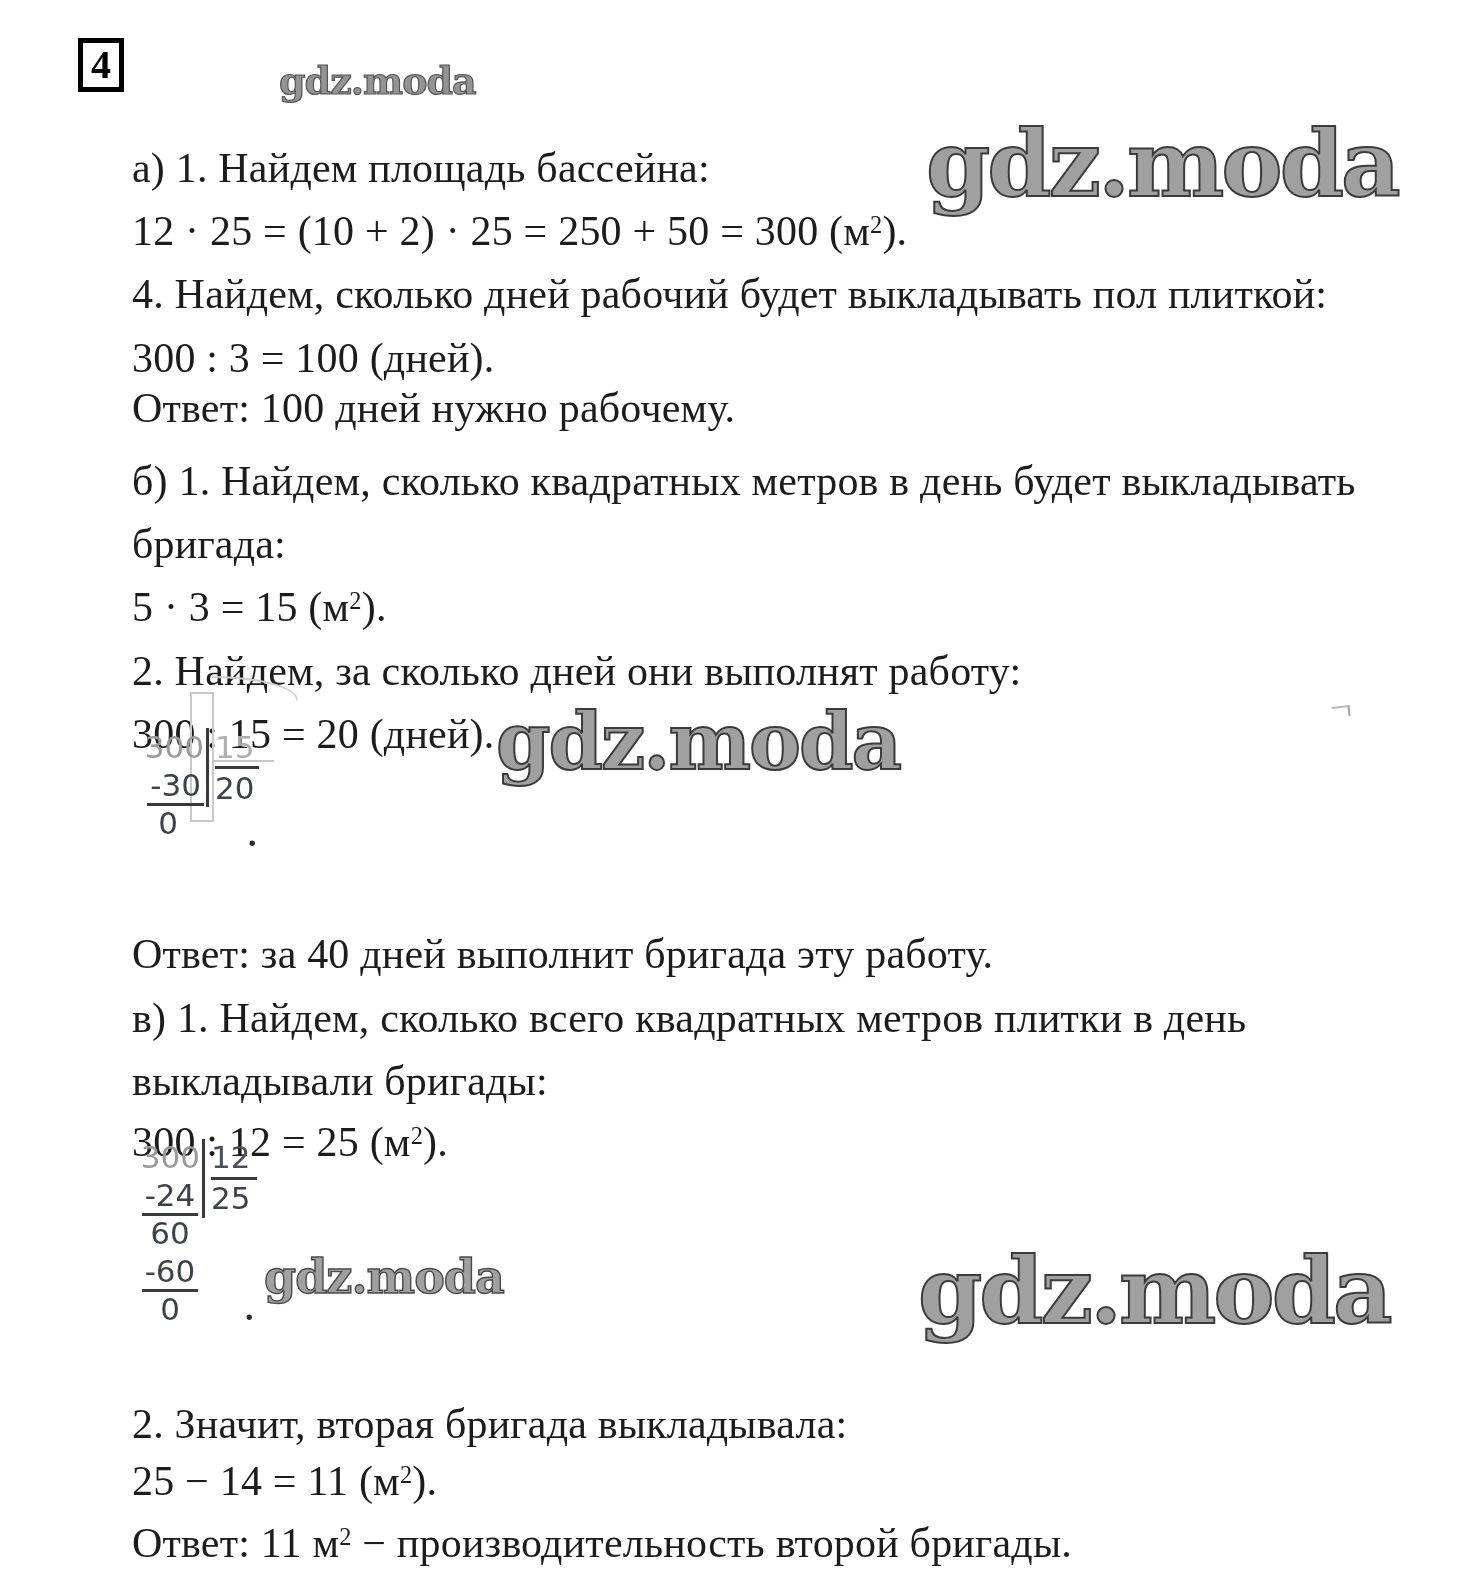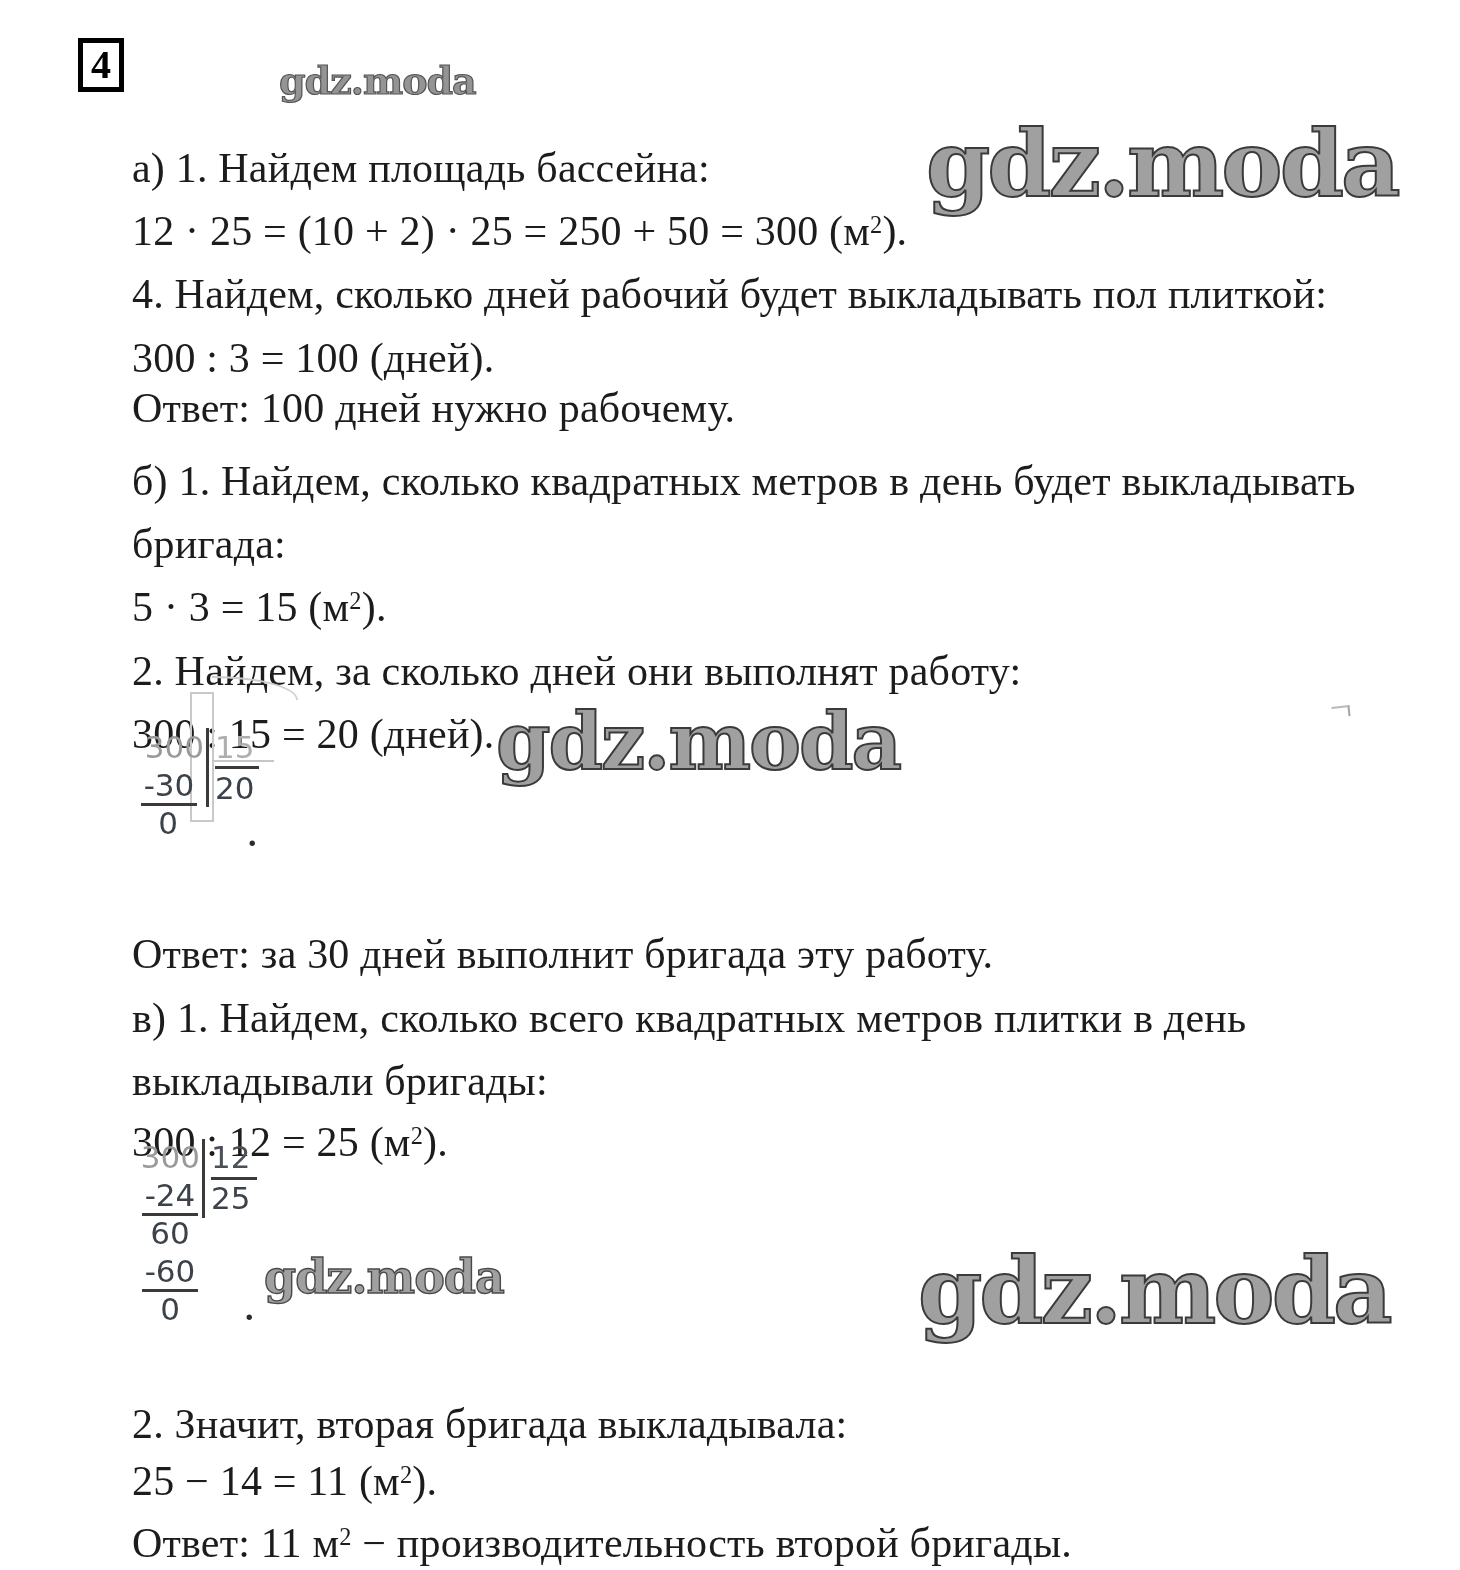--- a/index.html
+++ b/index.html
@@ -37,21 +37,21 @@
   
   .division{
     position:absolute; display:flex; align-items:flex-start;
     font-family:"DejaVu Sans", sans-serif;
     font-size:31px; line-height:38px;
     color:#3c424a;
   }
   .division .dl{display:flex; flex-direction:column;}
   .division .drow{height:38px; white-space:nowrap;}
   .division .ta-r{text-align:right;}
-  .division .ta-l{text-align:center; padding-left:2px;}
+  .division .ta-l{text-align:right; padding-left:2px;}
   .division .ta-c{text-align:center;}
   .division .u{border-bottom:3px solid #3a3a3a; padding:0 3px; display:inline-block; line-height:35px;}
   .division .dr{border-left:3px solid #3a3a3a; padding-left:6px; margin-left:2px;}
   .division .dvu{border-bottom:3px solid #3a3a3a;}
   .c-dividend{color:#9a9a9a;}
   .c-divisor-light{color:#aeaeae;}
   .c-divisor-dark{color:#4a4f58;}
   .div-period{
     position:absolute;
     font:700 34px/1 "Liberation Serif", serif;
@@ -122,21 +122,21 @@
       <div class="drow ta-l"><span class="u">-30</span></div>
       <div class="drow ta-c">0</div>
     </div>
     <div class="dr" style="width:44px">
       <div class="drow dvu c-divisor-light">15</div>
       <div class="drow">20</div>
     </div>
   </div>
   <span class="div-period" style="left:248px; top:818px;">.</span>
 
-  <p class="line" style="top:887px">Ответ: за 30 дней выполнит бригада эту работу.</p>
+  <p class="line" style="top:887px">Ответ: за 40 дней выполнит бригада эту работу.</p>
 
   <p class="line" style="top:951px">в) 1. Найдем, сколько всего квадратных метров плитки в день</p>
   <p class="line" style="top:1014px">выкладывали бригады:</p>
   <p class="line" style="top:1075px"><span>300 : 12 = 25 (м</span><span class="sup">2</span><span>).</span></p>
 
   <div class="division" style="left:140px; top:1139px; line-height:37px;">
     <div class="dl" style="width:60px">
       <div class="drow ta-r c-dividend">300</div>
       <div class="drow ta-c"><span class="u">-24</span></div>
       <div class="drow ta-c">60</div>

